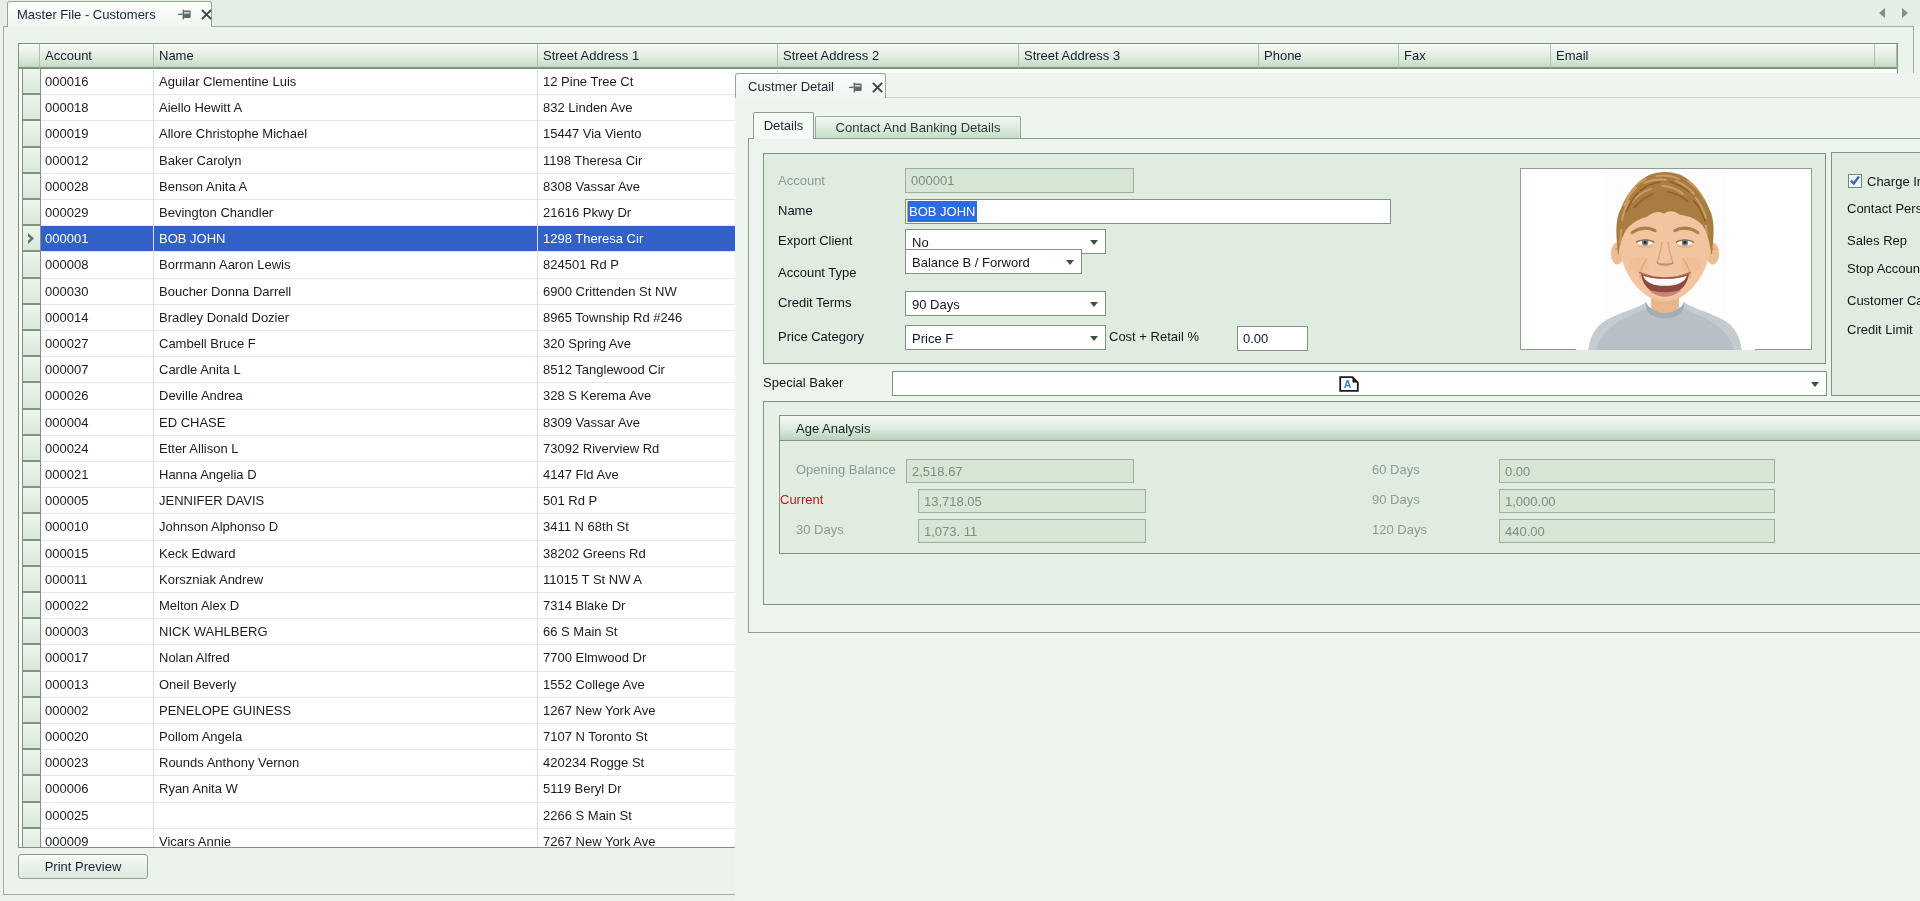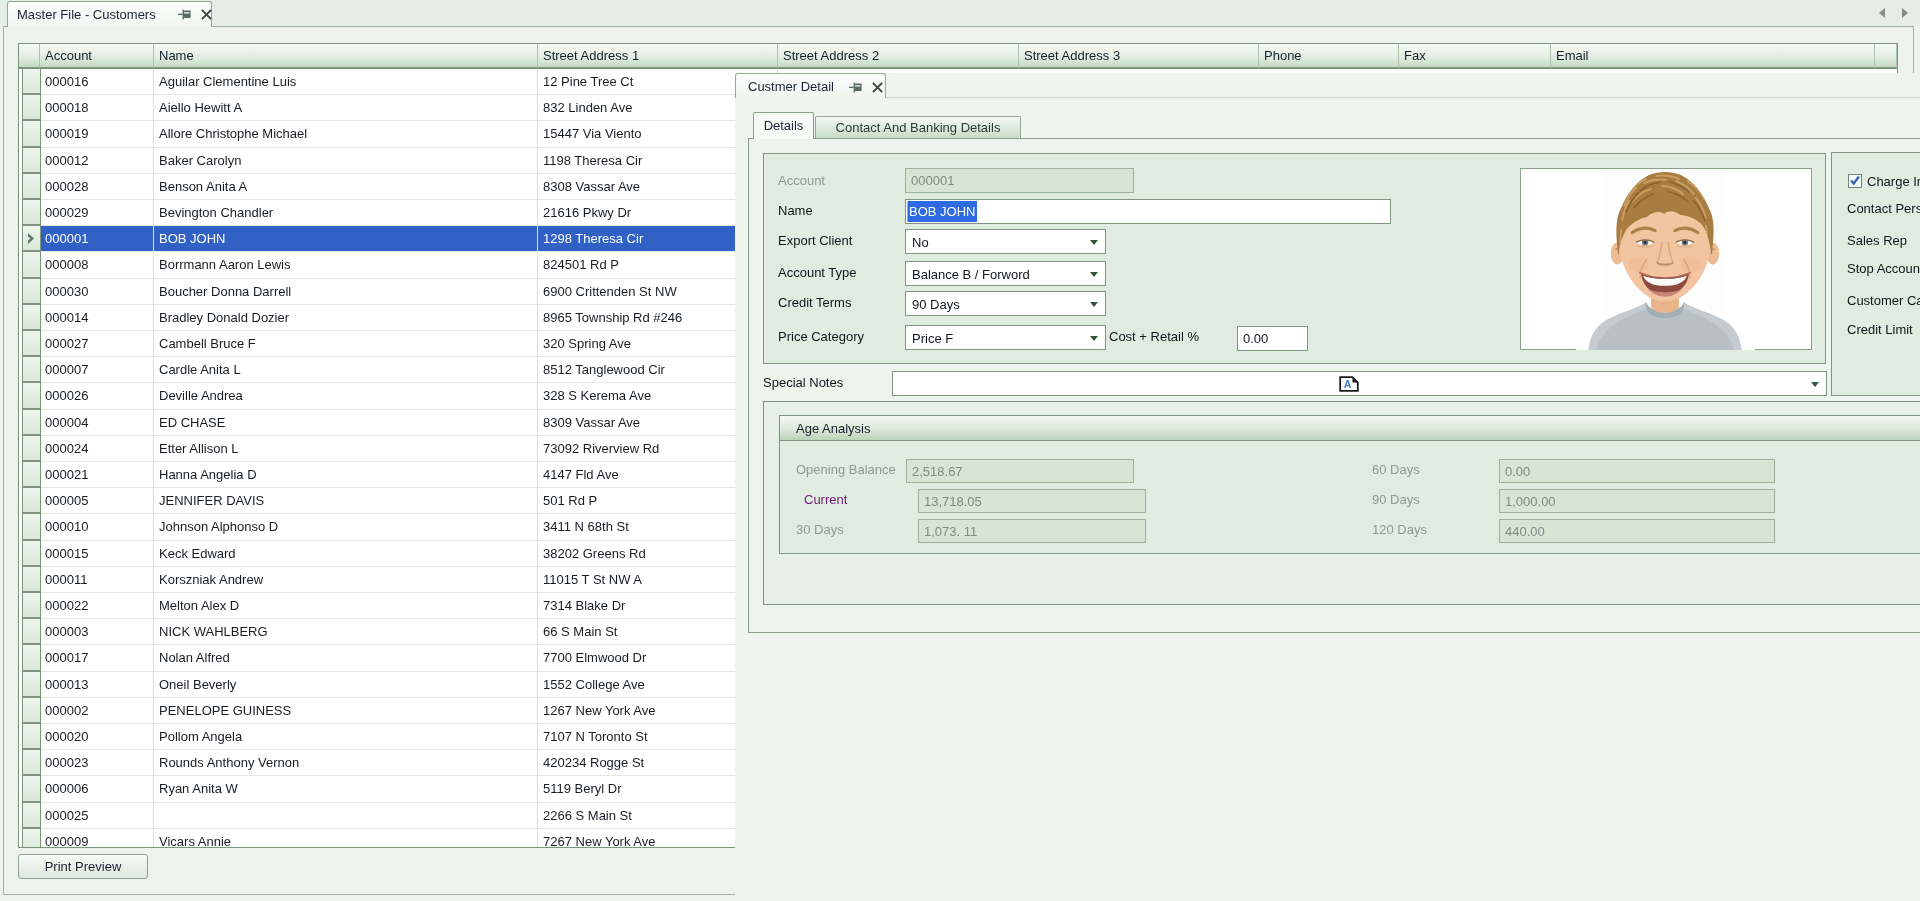--- a/index.html
+++ b/index.html
@@ -305,21 +305,21 @@
     <div class="flabel blk" style="left:43px;top:130px;color:#11161c">Name</div>
     <div class="winput" style="left:170px;top:126px;width:486px;height:25px;padding-left:1px">
       <span style="background:#2e6ae1;color:#fff;height:21px;line-height:21px;padding:0 2px;position:relative"><i style="position:absolute;left:0;top:0;width:1px;height:21px;background:#e8a33d"></i>BOB JOHN</span>
     </div>
     <div class="flabel blk" style="left:43px;top:160px;color:#11161c">Export Client</div>
     <div class="combo" style="left:170px;top:156px;width:201px;height:25px">
       <span class="v">No</span>
       <span class="carr"></span>
     </div>
     <div class="flabel blk" style="left:43px;top:192px;color:#11161c">Account Type</div>
-    <div class="combo" style="left:170px;top:188px;width:201px;height:25px">
+    <div class="combo" style="left:170px;top:176px;width:177px;height:25px">
       <span class="v">Balance B / Forword</span>
       <span class="carr"></span>
     </div>
     <div class="flabel blk" style="left:43px;top:222px;color:#11161c">Credit Terms</div>
     <div class="combo" style="left:170px;top:218px;width:201px;height:25px">
       <span class="v">90 Days</span>
       <span class="carr"></span>
     </div>
     <div class="flabel blk" style="left:43px;top:256px;color:#11161c">Price Category</div>
     <div class="combo" style="left:170px;top:252px;width:201px;height:25px">
@@ -385,37 +385,37 @@
           <path d="M2 5.5 L4.7 8.5 L10 1.5" stroke="#3a68b0" stroke-width="2.4" fill="none"></path>
         </svg>
       </div>
       <div class="cklbl" style="left:35px;top:21px">Charge Interest</div>
       <div class="cklbl" style="left:15px;top:48px">Contact Person</div>
       <div class="cklbl" style="left:15px;top:80px">Sales Rep</div>
       <div class="cklbl" style="left:15px;top:108px">Stop Account</div>
       <div class="cklbl" style="left:15px;top:140px">Customer Cat</div>
       <div class="cklbl" style="left:15px;top:169px">Credit Limit</div>
     </div>
-    <div class="flabel blk" style="left:28px;top:302px;color:#11161c">Special Notes</div>
+    <div class="flabel blk" style="left:28px;top:302px;color:#11161c">Special Baker</div>
     <div class="combo" style="left:157px;top:298px;width:935px;height:25px">
       <span class="carr"></span>
       <svg width="20" height="16" viewBox="0 0 20 16" style="position:absolute;left:446px;top:4px">
         <path d="M1.2 1.2 L13.5 1.2 L18.8 6.5 L18.8 14.8 L1.2 14.8 Z" fill="#fff" stroke="#1c1c1c" stroke-width="1.8"></path>
         <path d="M13.5 1.2 L13.5 6.5 L18.8 6.5 Z" fill="#1c1c1c"></path>
         <text x="8.6" y="12.2" font-size="10.5" font-weight="bold" fill="#3a7abf" text-anchor="middle" font-family="Liberation Sans">A</text>
       </svg>
     </div>
     <div class="gbox" id="agecont" style="background:#e7f0e6"></div>
     <div class="abs" id="agebox">
       <div id="agehdr">
         <span>Age Analysis</span>
       </div>
       <div class="flabel" style="left:16px;top:46px;color:#8d9c93">Opening Balance</div>
       <div class="dinput" style="left:126px;top:43px;width:228px;height:24px">2,518.67</div>
-      <div class="flabel" style="left:24px;top:76px;color:#701a75">Current</div>
+      <div class="flabel" style="left:0;top:76px;color:#b91c1c">Current</div>
       <div class="dinput" style="left:138px;top:73px;width:228px;height:24px">13,718.05</div>
       <div class="flabel" style="left:16px;top:106px;color:#8d9c93">30 Days</div>
       <div class="dinput" style="left:138px;top:103px;width:228px;height:24px">1,073. 11</div>
       <div class="flabel" style="left:592px;top:46px;color:#8d9c93">60 Days</div>
       <div class="dinput" style="left:719px;top:43px;width:276px;height:24px">0.00</div>
       <div class="flabel" style="left:592px;top:76px;color:#8d9c93">90 Days</div>
       <div class="dinput" style="left:719px;top:73px;width:276px;height:24px">1,000.00</div>
       <div class="flabel" style="left:592px;top:106px;color:#8d9c93">120 Days</div>
       <div class="dinput" style="left:719px;top:103px;width:276px;height:24px">440.00</div>
     </div>

